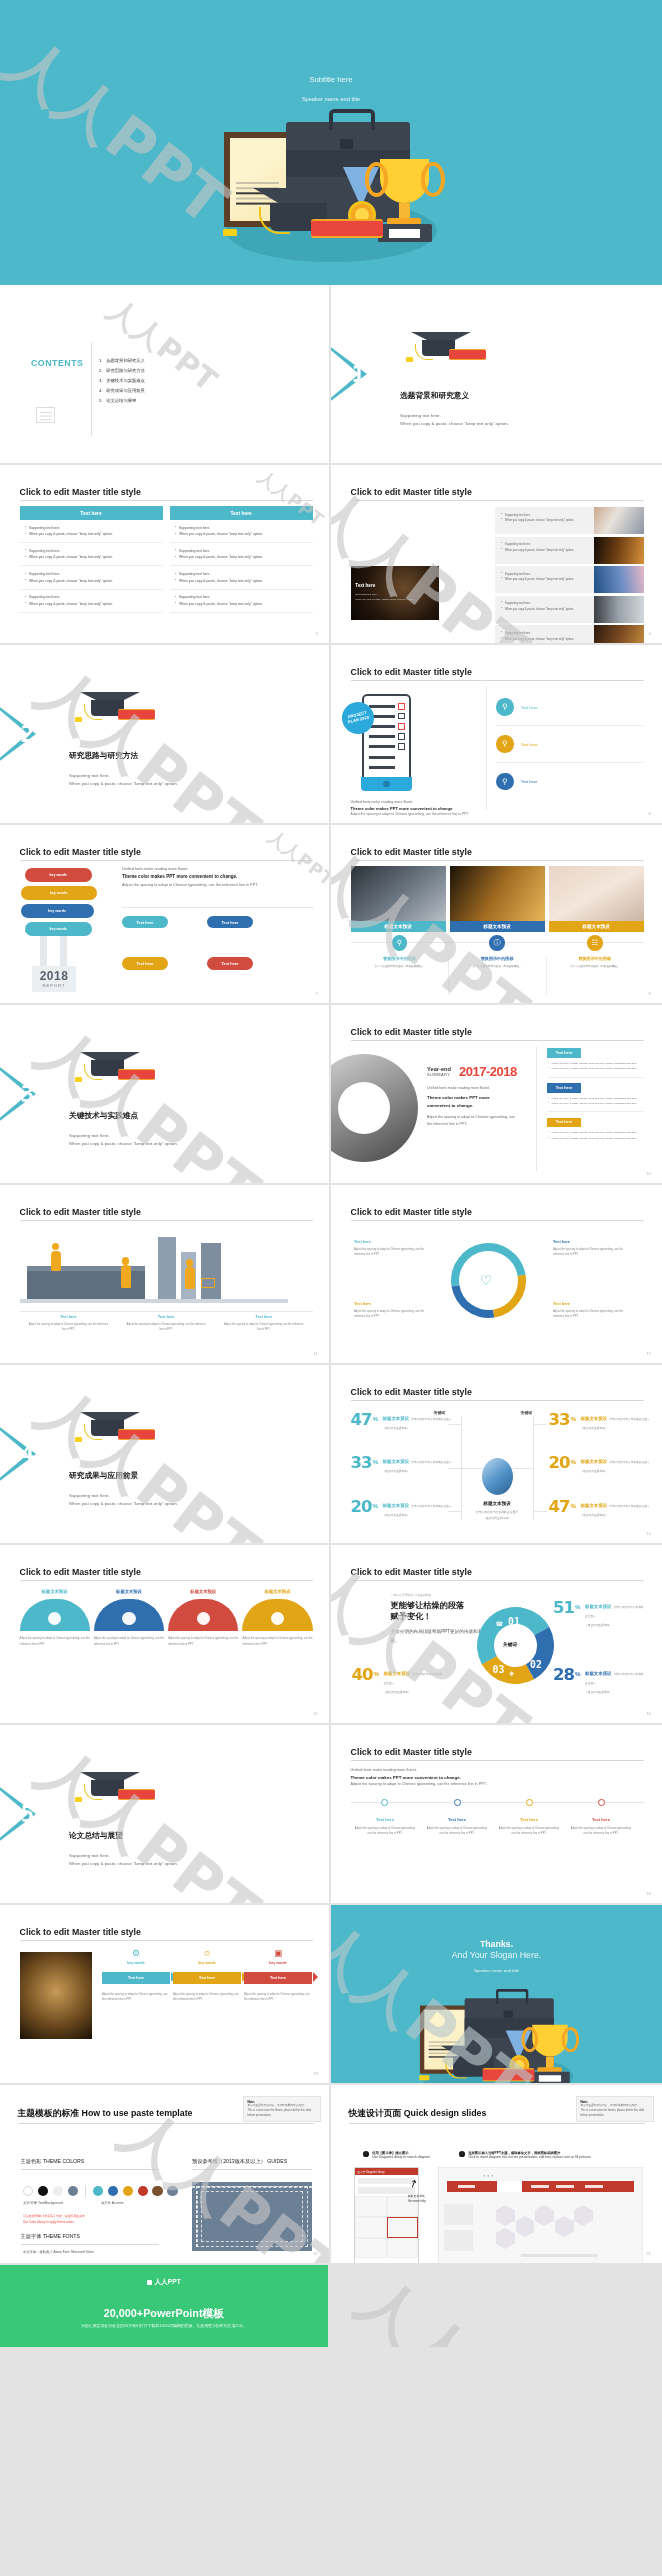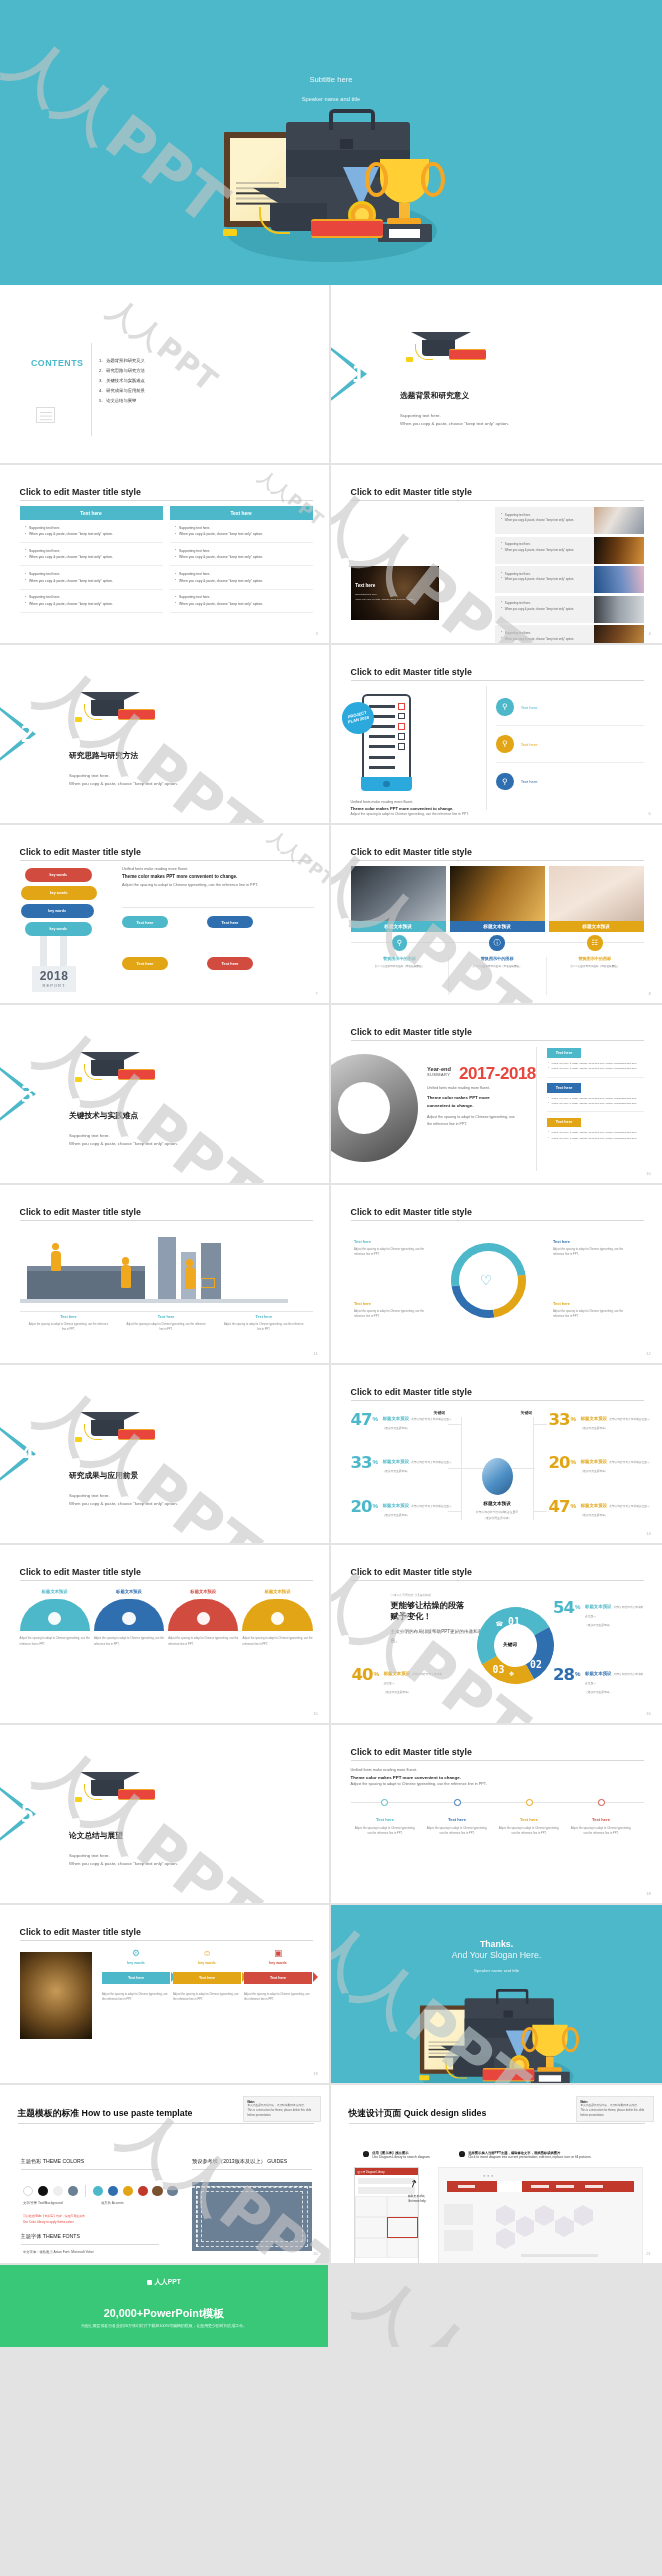--- a/index.html
+++ b/index.html
@@ -181,21 +181,21 @@
   .ico-hr { position:absolute; left:19.6px; top:117px; width:293px; height:0.5px; background:#e6e6e6; }
   .ico-sep { position:absolute; top:132px; width:0.5px; height:38px; background:#ececec; }
 
   
   .ye-circ { position:absolute; left:-20.6px; top:49px; width:108px; height:108px; border-radius:50%;
      background:linear-gradient(150deg,#d8d8d8,#8e8e8e 50%,#454545); }
   .ye-circ:after { content:""; position:absolute; left:28px; top:28px; right:28px; bottom:28px; border-radius:50%; background:#fff; }
   .ye-ttl { position:absolute; left:96px; top:61px; }
   .ye-ttl .a { font-size:5.7px; font-weight:bold; color:#333; }
   .ye-ttl .b { font-size:3.9px; color:#555; letter-spacing:0.5px; }
-  .ye-year { position:absolute; left:128px; top:59px; font-size:17px; font-weight:bold; color:#e8453c; letter-spacing:-0.5px; }
+  .ye-year { position:absolute; left:128px; top:59px; font-size:13px; font-weight:bold; color:#e8453c; letter-spacing:-0.5px; }
   .ye-body { position:absolute; left:96px; top:81px; width:88px; }
   .ye-body .p1 { font-size:3.6px; color:#6d6d6d; }
   .ye-body .p2 { font-size:4.4px; font-weight:bold; color:#1b1b1b; margin-top:3.6px; line-height:1.9; }
   .ye-body .p3 { font-size:3.6px; color:#6d6d6d; margin-top:3.6px; line-height:1.9; }
   .ye-div { position:absolute; left:205px; top:42px; width:0.5px; height:124px; background:#e6e6e6; }
   .ye-right { position:absolute; left:216px; top:43px; width:97px; }
   .ye-tag { width:34px; height:9.8px; color:#fff; font-size:3.8px; font-weight:bold; display:flex; align-items:center; justify-content:center; }
   .ye-li { margin:3.1px 0 0 1px; }
   .ye-li li { list-style:none; font-size:2.5px; color:#6d6d6d; line-height:2.1; position:relative; padding-left:3.6px; }
   .ye-li li:before { content:"•"; position:absolute; left:0; top:-1px; }
@@ -915,21 +915,21 @@
       <div class="ring"></div>
       <div class="kw">关键词</div>
       <div class="n" style="left:31px; top:16.5px;">01</div>
       <div class="i" style="left:18.5px; top:20.6px;">☎</div>
       <div class="n" style="left:53px; top:60px;">02</div>
       <div class="i" style="left:54px; top:49px;">⚓</div>
       <div class="n" style="left:15.5px; top:65px;">03</div>
       <div class="i" style="left:32px; top:71px;">✥</div>
     </div>
     <div class="dn-stat" style="left:222px; top:56px;">
-      <span class="st-num" style="color:#4cb8c9">54</span>
+      <span class="st-num" style="color:#4cb8c9">51</span>
       <span class="st-pct" style="color:#4cb8c9">%</span>
       <span class="st-txt"><span class="a" style="color:#4cb8c9">标题文本预设</span>
       <span class="b"><span>此部分内容作为文字排版占位显示</span><br><span>（建议使用主题字体）</span></span></span>
     </div>
     <div class="dn-stat" style="left:222px; top:123px;">
       <span class="st-num" style="color:#2f6fb0">28</span>
       <span class="st-pct" style="color:#2f6fb0">%</span>
       <span class="st-txt"><span class="a" style="color:#2f6fb0">标题文本预设</span>
       <span class="b"><span>此部分内容作为文字排版占位显示</span><br><span>（建议使用主题字体）</span></span></span>
     </div>

